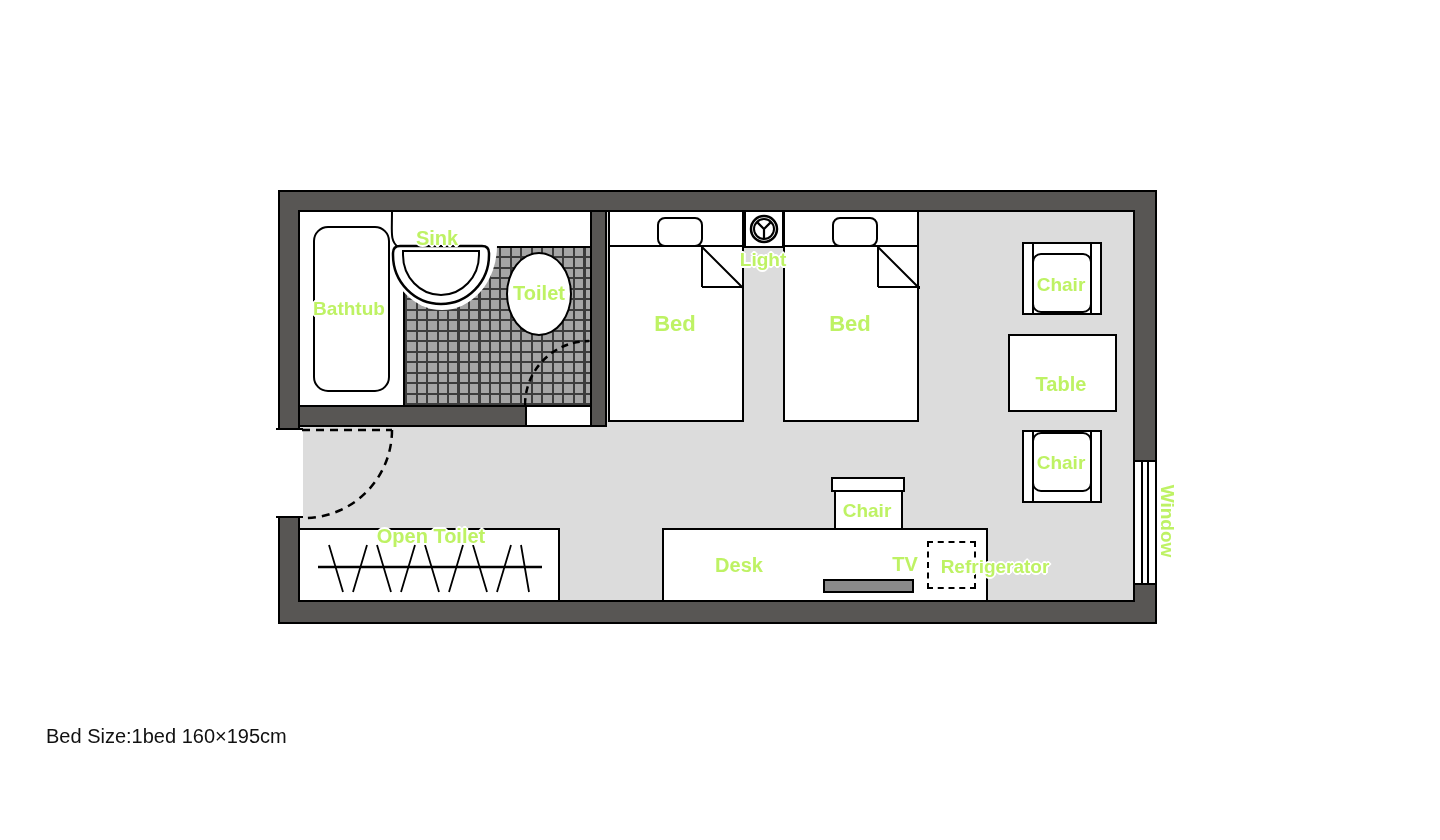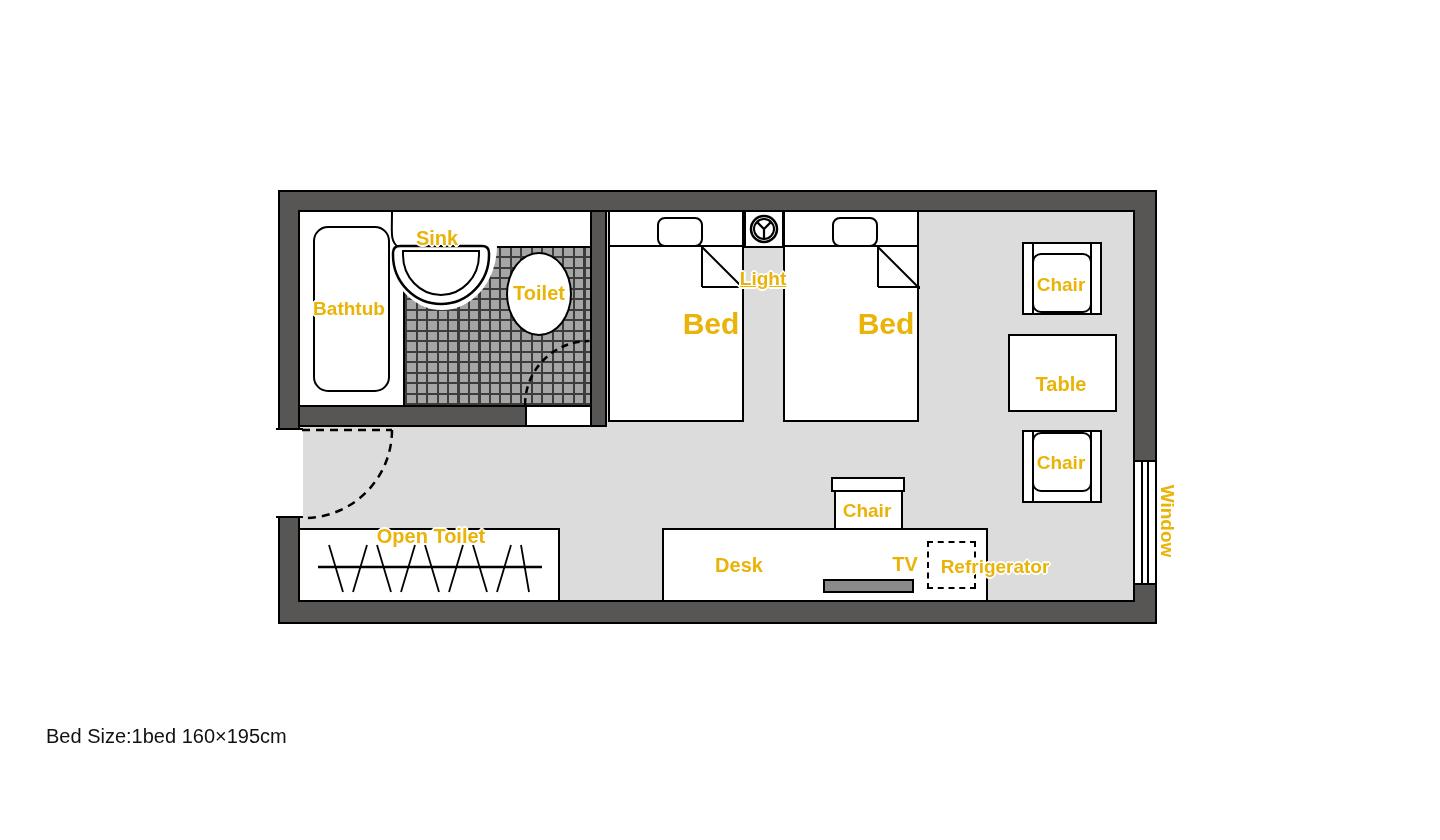--- a/index.html
+++ b/index.html
@@ -59,25 +59,25 @@
   #fridge{left:647px;top:349px;width:49px;height:48px;background:#fff;
           border:2px dashed #000;box-sizing:border-box;}
   
   #closet{left:18px;top:336px;width:262px;height:74px;background:#fff;
           border:2px solid #000;box-sizing:border-box;}
   
   #window-glass{left:853px;top:268px;width:24px;height:125px;background:#fff;
                 border:2px solid #000;box-sizing:border-box;}
   .glaze{position:absolute;top:0;bottom:0;width:2px;background:#000;}
   
-  .lbl{position:absolute;transform:translate(-50%,-50%);font-weight:bold;color:#eab308;
+  .lbl{position:absolute;transform:translate(-50%,-50%);font-weight:bold;color:#bef264;
        font-size:20px;white-space:nowrap;z-index:30;
        text-shadow:-2px 0 0 #fff,2px 0 0 #fff,0 -2px 0 #fff,0 2px 0 #fff,
                    -1px -1px 0 #fff,1px 1px 0 #fff,-1px 1px 0 #fff,1px -1px 0 #fff;}
-  .fs19{font-size:19px;} .fs22{font-size:30px;margin-left:36px;}
+  .fs19{font-size:19px;} .fs22{font-size:22px;}
   #window-label{writing-mode:vertical-rl;}
   
   #caption{left:46px;top:722px;color:#111;font-size:20px;line-height:29px;}
   svg{display:block;}
 </style>
 </head>
 <body>
 
 <div id="canvas">
 
@@ -158,21 +158,21 @@
     <div id="window-glass" class="abs">
       <div class="glaze" style="left:6px;"></div>
       <div class="glaze" style="left:12px;"></div>
     </div>
 
     <div class="lbl fs19" style="left:69px;top:117px;">Bathtub</div>
     <div class="lbl" style="left:157px;top:46px;">Sink</div>
     <div class="lbl" style="left:259px;top:101px;">Toilet</div>
     <div class="lbl fs22" style="left:395px;top:132px;">Bed</div>
     <div class="lbl fs22" style="left:570px;top:132px;">Bed</div>
-    <div class="lbl fs19" style="left:483px;top:87px;text-decoration:underline;">Light</div>
+    <div class="lbl fs19" style="left:483px;top:68px;">Light</div>
     <div class="lbl fs19" style="left:781px;top:93px;">Chair</div>
     <div class="lbl" style="left:781px;top:192px;">Table</div>
     <div class="lbl fs19" style="left:781px;top:271px;">Chair</div>
     <div class="lbl fs19" style="left:587px;top:319px;">Chair</div>
     <div class="lbl" style="left:459px;top:373px;">Desk</div>
     <div class="lbl" style="left:586px;top:372px;margin-left:39px;">TV</div>
     <div class="lbl fs19" style="left:715px;top:375px;">Refrigerator</div>
     <div class="lbl" style="left:151px;top:344px;">Open Toilet</div>
     <div class="lbl fs19" id="window-label" style="left:887px;top:329px;">Window</div>
   </div>

